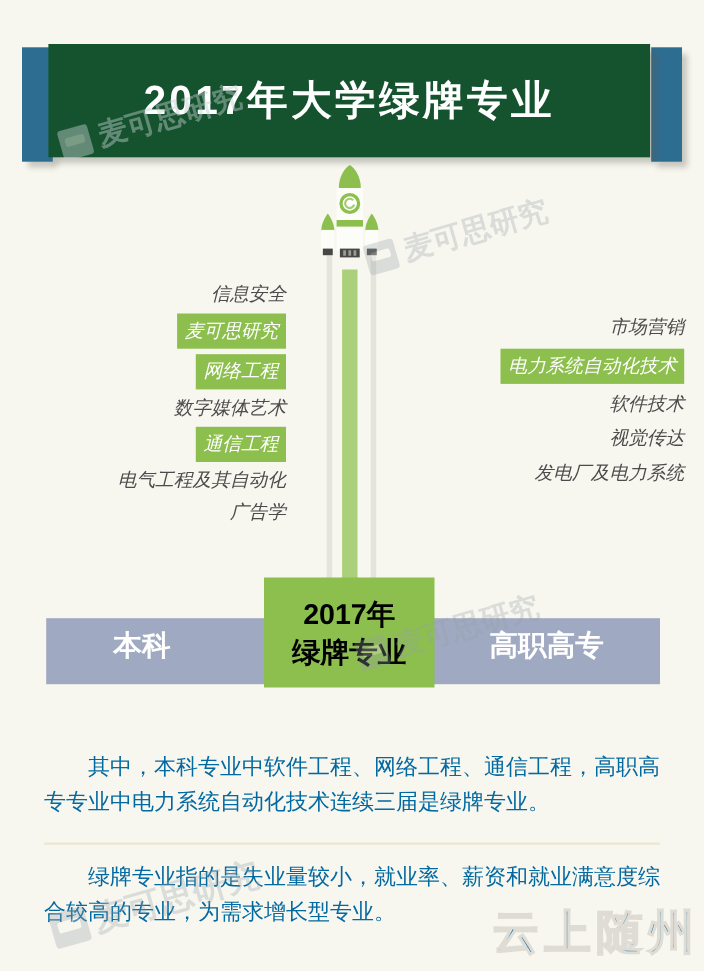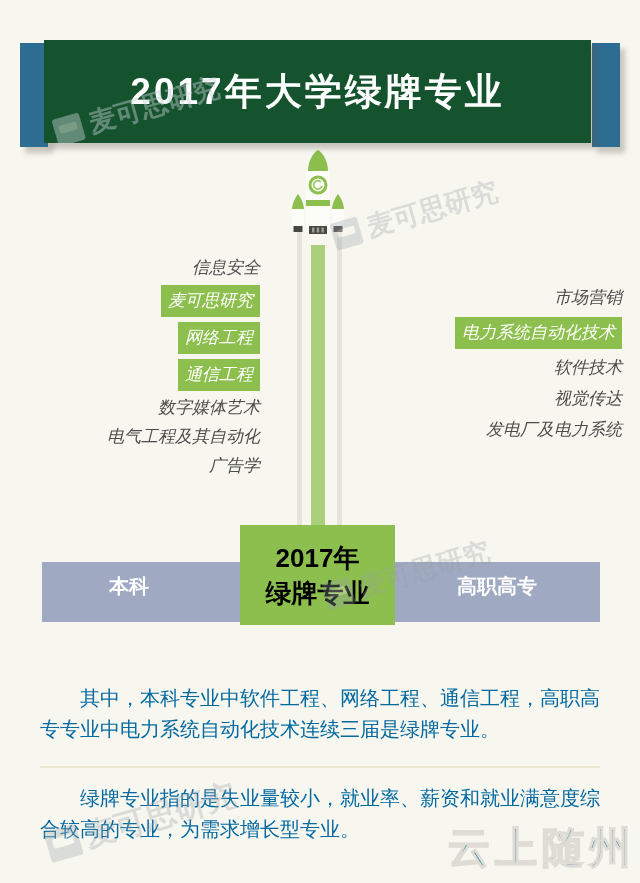--- a/index.html
+++ b/index.html
@@ -47,21 +47,21 @@
     position:absolute; left:240px; top:525px; width:155px; height:100px;
     background:#8cbf4d; z-index:2;
     display:flex; flex-direction:column; align-items:center; justify-content:center;
     gap:9px;
   }
   .center-box span{color:#000000; font-size:26px; font-weight:bold; line-height:1; white-space:nowrap;text-align:center;}
   
   .cat-bar{position:absolute; left:42px; top:562px; width:558px; height:60px; background:#9fa9c1; z-index:1;}
   .bar-label{
     position:absolute; top:0; height:48px; display:flex; align-items:center; justify-content:center;
-    color:#ffffff; font-size:20px; font-weight:bold; white-space:nowrap;
+    color:#ffffff; font-size:26px; font-weight:bold; white-space:nowrap;
   }
   .bar-label-left{left:0; width:174px;}
   .bar-label-right{left:355px; width:200px;font-family:Liberation Serif, serif;}
   
   .note{
     position:absolute; left:40px; width:562px;
     font-size:20px; line-height:31px; color:#0369a1;
     text-indent:2em; margin:0;
   }
   .note-1{top:683px;}
@@ -137,22 +137,22 @@
 
   <div class="wm wm-rocket">
     <span class="wm-logo"></span>
     <span>麦可思研究</span>
   </div>
 
   <div class="majors majors-left">
     <div class="li">信息安全</div>
     <div class="li hl">麦可思研究</div>
     <div class="li hl">网络工程</div>
+    <div class="li">数字媒体艺术</div>
     <div class="li hl">通信工程</div>
-    <div class="li">数字媒体艺术</div>
     <div class="li">电气工程及其自动化</div>
     <div class="li">广告学</div>
   </div>
 
   <div class="majors majors-right">
     <div class="li">市场营销</div>
     <div class="li hl">电力系统自动化技术</div>
     <div class="li">软件技术</div>
     <div class="li">视觉传达</div>
     <div class="li">发电厂及电力系统</div>

